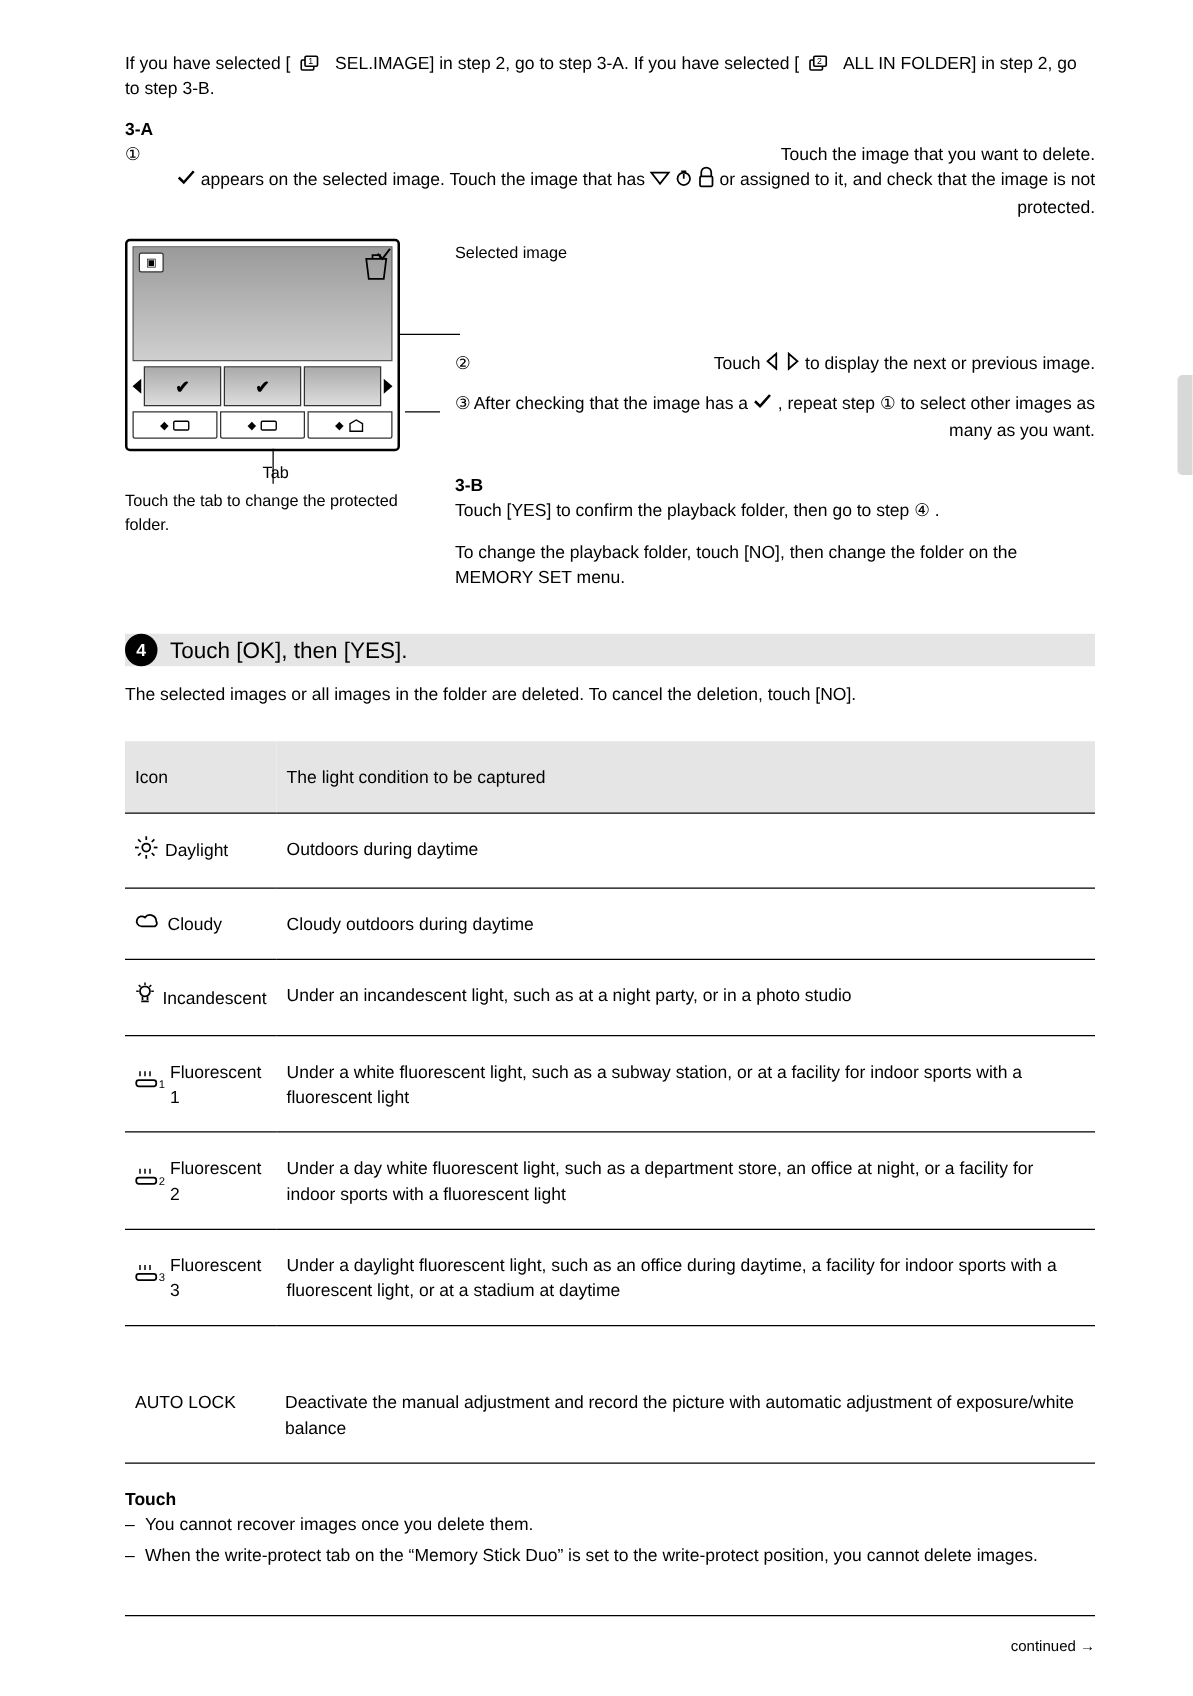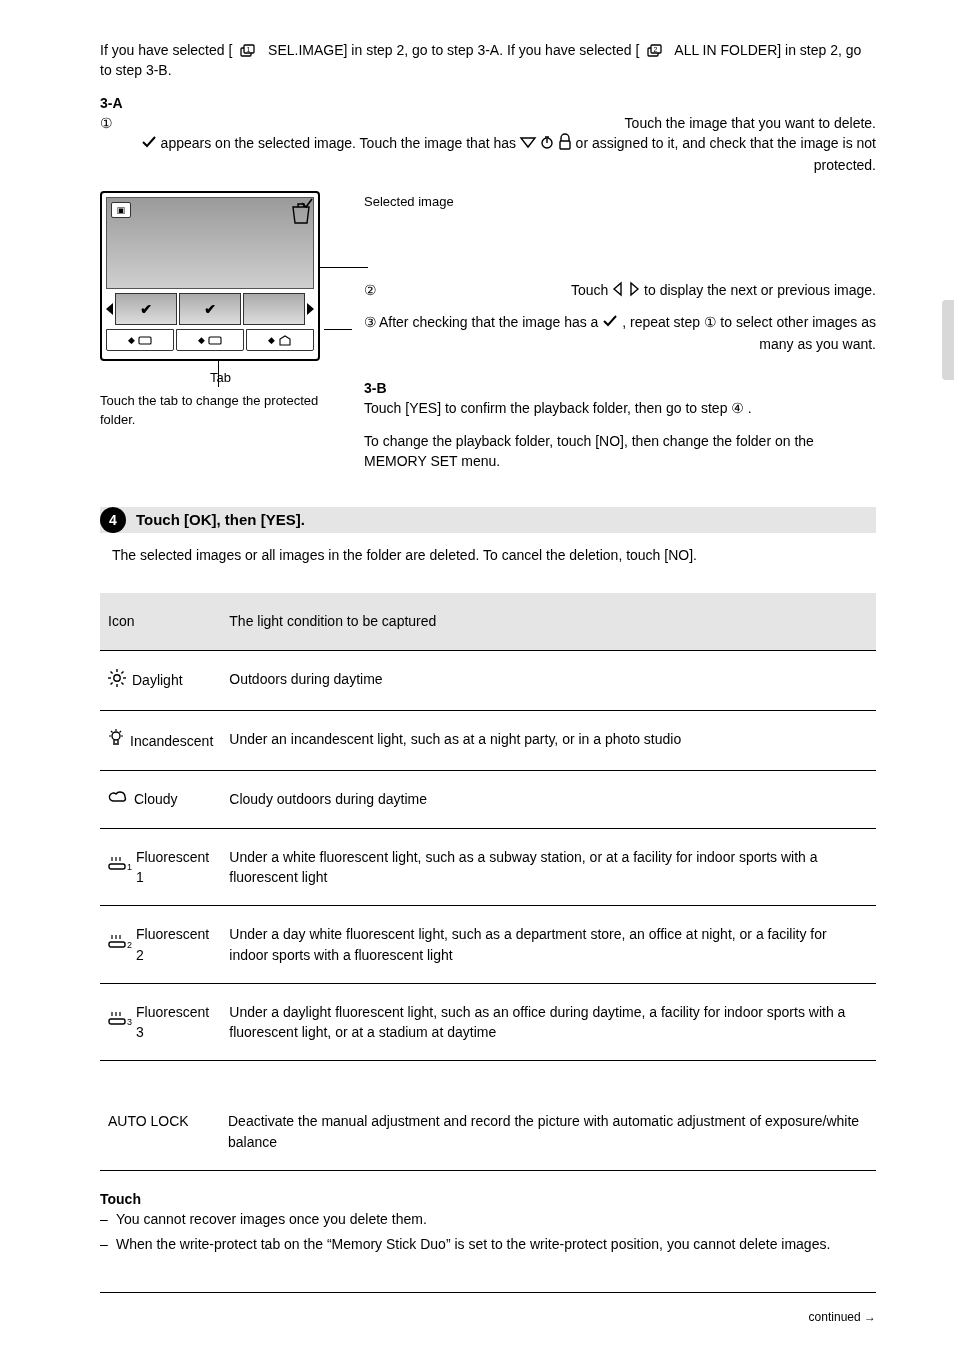--- a/index.html
+++ b/index.html
@@ -27,22 +27,22 @@
   .tab { flex:1; height:22px; border:1px solid #333; border-radius:0 0 2px 2px; display:flex; align-items:center; justify-content:center; font-size:11px; gap:3px; }
   .tab .diamond { font-size:9px; }
   .callout-img { position:absolute; top:74px; right:-50px; width:48px; border-top:1px solid #000; }
   .callout-sel { position:absolute; top:136px; right:-34px; width:28px; border-top:1px solid #000; }
   .callout-tab { position:absolute; bottom:-28px; left:116px; height:28px; border-left:1px solid #000; }
   .right-side { flex:1; padding-top:0; }
   .caption { font-size:13px; margin-top:2px; }
   .caption.shift-tab { margin-left: 110px; margin-top: 8px; }
   .section-bar { background:#e5e5e5; display:flex; align-items:center; height:26px; margin-top:18px; }
   .section-bar .num { width:26px; height:26px; background:#000; color:#fff; border-radius:50%; display:flex; align-items:center; justify-content:center; font-weight:bold; margin-right:10px; }
-  .section-bar .title { font-weight:bold; font-size:15px; }
-  .subtext { margin:12px 0 6px 12px; }
+  .section-bar .title { font-weight:normal; font-size:18px; }
+  .subtext { margin:12px 0 6px 0; }
   table { width:100%; border-collapse: collapse; margin-bottom:6px; }
   td, th { text-align:left; vertical-align:top; padding:18px 8px; border-bottom:1px solid #000; font-size:14px; }
   th { font-weight:normal; }
   .grey-cell { background:#e5e5e5; }
   .t1 td.c1, .t1 th.c1 { width:92px; }
   .t2 td.c1, .t2 th.c1 { width:120px; }
   .icon-cell { display:flex; align-items:center; gap:6px; }
   .note { margin-top:18px; }
   .note ul { list-style:none; }
   .note li { display:flex; margin-bottom:4px; }
@@ -240,49 +240,49 @@
       </span>
       <span> Daylight</span>
           </span>
         </td>
     <td>Outdoors during daytime</td>
   </tr>
   <tr>
     <td class="c1">
           <span class="icon-cell">
       <span class="inline-svg">
+        <svg width="20" height="14" viewBox="0 0 20 14">
+                <path d="M5 11 a4 4 0 1 1 3 -7 a5 5 0 0 1 9 3 a3 3 0 0 1 -1 4 Z" fill="none" stroke="#000" stroke-width="1.4"></path>
+              </svg>
+      </span>
+      <span> Cloudy</span>
+          </span>
+        </td>
+    <td>Cloudy outdoors during daytime</td>
+  </tr>
+  <tr>
+    <td class="c1">
+          <span class="icon-cell">
+      <span class="inline-svg">
         <svg width="16" height="18" viewBox="0 0 16 18">
                 <circle cx="8" cy="7" r="4" fill="none" stroke="#000" stroke-width="1.4"></circle>
                 <path d="M6 11 L6 14 M10 11 L10 14 M5 15 H11" stroke="#000" stroke-width="1.4"></path>
                 <g stroke="#000" stroke-width="1.2">
                   <line x1="8" y1="0" x2="8" y2="2"></line>
                   <line x1="1" y1="7" x2="3" y2="7"></line>
                   <line x1="13" y1="7" x2="15" y2="7"></line>
                   <line x1="3" y1="2" x2="4.5" y2="3.5"></line>
                   <line x1="13" y1="2" x2="11.5" y2="3.5"></line>
                 </g>
               </svg>
       </span>
       <span> Incandescent</span>
           </span>
         </td>
     <td>Under an incandescent light, such as at a night party, or in a photo studio</td>
-  </tr>
-  <tr>
-    <td class="c1">
-          <span class="icon-cell">
-      <span class="inline-svg">
-        <svg width="20" height="14" viewBox="0 0 20 14">
-                <path d="M5 11 a4 4 0 1 1 3 -7 a5 5 0 0 1 9 3 a3 3 0 0 1 -1 4 Z" fill="none" stroke="#000" stroke-width="1.4"></path>
-              </svg>
-      </span>
-      <span> Cloudy</span>
-          </span>
-        </td>
-    <td>Cloudy outdoors during daytime</td>
   </tr>
   <tr>
     <td class="c1">
           <span class="icon-cell">
       <span class="inline-svg">
         <svg width="22" height="16" viewBox="0 0 22 16">
                 <rect x="1" y="8" width="16" height="5" rx="2" fill="none" stroke="#000" stroke-width="1.4"></rect>
                 <g stroke="#000" stroke-width="1.2">
                   <line x1="4" y1="1" x2="4" y2="5"></line>
                   <line x1="8" y1="1" x2="8" y2="5"></line>

